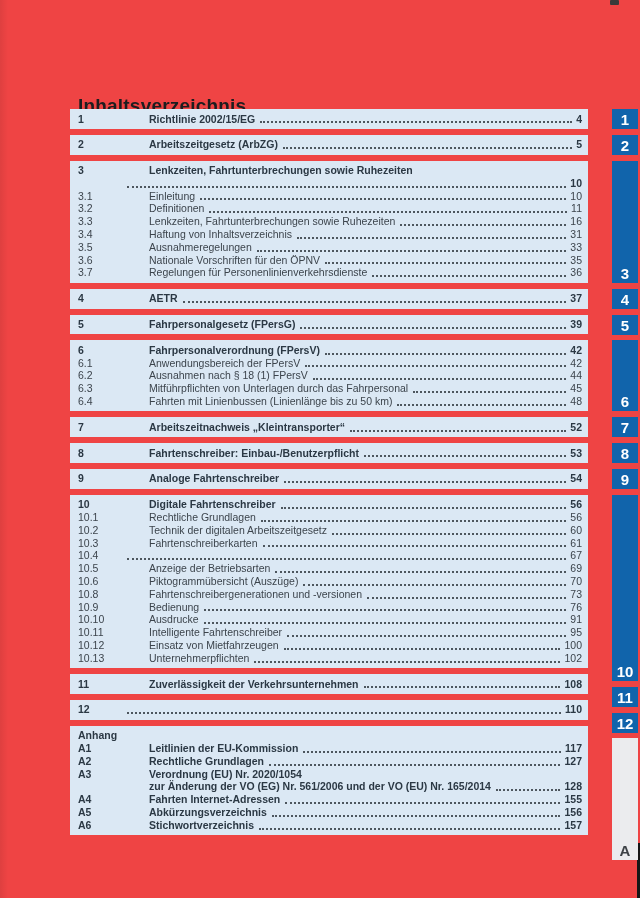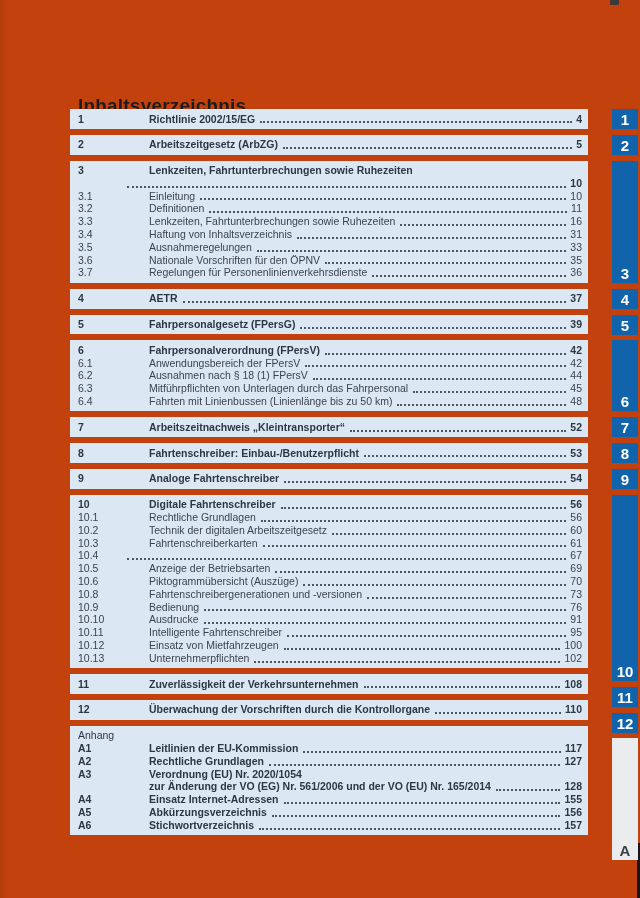--- a/index.html
+++ b/index.html
@@ -1,20 +1,20 @@
 <!DOCTYPE html>
 <html><head>
 <meta charset="utf-8">
 <style>
   html, body { margin: 0; padding: 0; background: #ffffff; }
   .page {
     position: relative;
     width: 640px;
     height: 898px;
-    background: #c2410c;
+    background: #ef4444;
     overflow: hidden;
     font-family: "Liberation Sans", sans-serif;
   }
   
   .scan-edge-left {
     position: absolute; left: 0; top: 0; width: 8px; height: 100%;
     background: linear-gradient(to right, rgba(0,0,0,0.07), rgba(0,0,0,0));
   }
   .scan-speck-top {
     position: absolute; left: 610px; top: 0; width: 9px; height: 5px;
@@ -43,21 +43,21 @@
   .toc-row .leader {
     flex: 1 1 auto;
     border-bottom: 2px dotted #4d565e;
     margin: 0 4px 2px 5px;
     align-self: flex-end;
   }
   .toc-row .pg { color: #3c444c; text-align: right; flex: 0 0 auto; }
   .toc-row.bold .num, .toc-row.bold .ttl, .toc-row.bold .pg {
     font-weight: bold; color: #2b3844;
   }
-  .toc-row.hdr .num { font-weight: normal; color: #2b3844; flex: 1 1 auto; }
+  .toc-row.hdr .num { font-weight: bold; color: #2b3844; flex: 1 1 auto; }
   .tab-rail { position: absolute; left: 612px; top: 0; width: 26px; }
   .tab {
     position: absolute; left: 0; width: 26px;
     background: #1164ab;
     color: #ffffff; font-weight: bold; font-size: 15px;
     display: flex; align-items: flex-end; justify-content: center;
     padding-bottom: 1px; box-sizing: border-box;
   }
   .tab.tab-light { background: #ebecee; color: #3e4246; }
 </style>
@@ -296,21 +296,20 @@
         <div class="toc-row bold">
           <span class="num">11</span>
           <span class="ttl">Zuverlässigkeit der Verkehrsunternehmen</span>
           <span class="leader"></span>
           <span class="pg">108</span>
         </div>
       </div>
       <div class="toc-block">
         <div class="toc-row bold">
           <span class="num">12</span>
-          <span class="ttl">Überwachung der Vorschriften durch die Kontrollorgane</span>
           <span class="leader"></span>
           <span class="pg">110</span>
         </div>
       </div>
       <div class="toc-block">
         <div class="toc-row hdr">
           <span class="num">Anhang</span>
         </div>
         <div class="toc-row bold">
           <span class="num">A1</span>
@@ -329,21 +328,21 @@
           <span class="ttl">Verordnung (EU) Nr. 2020/1054</span>
         </div>
         <div class="toc-row bold">
           <span class="num"></span>
           <span class="ttl">zur Änderung der VO (EG) Nr. 561/2006 und der VO (EU) Nr. 165/2014</span>
           <span class="leader"></span>
           <span class="pg">128</span>
         </div>
         <div class="toc-row bold">
           <span class="num">A4</span>
-          <span class="ttl">Einsatz Internet-Adressen</span>
+          <span class="ttl">Fahrten Internet-Adressen</span>
           <span class="leader"></span>
           <span class="pg">155</span>
         </div>
         <div class="toc-row bold">
           <span class="num">A5</span>
           <span class="ttl">Abkürzungsverzeichnis</span>
           <span class="leader"></span>
           <span class="pg">156</span>
         </div>
         <div class="toc-row bold">

